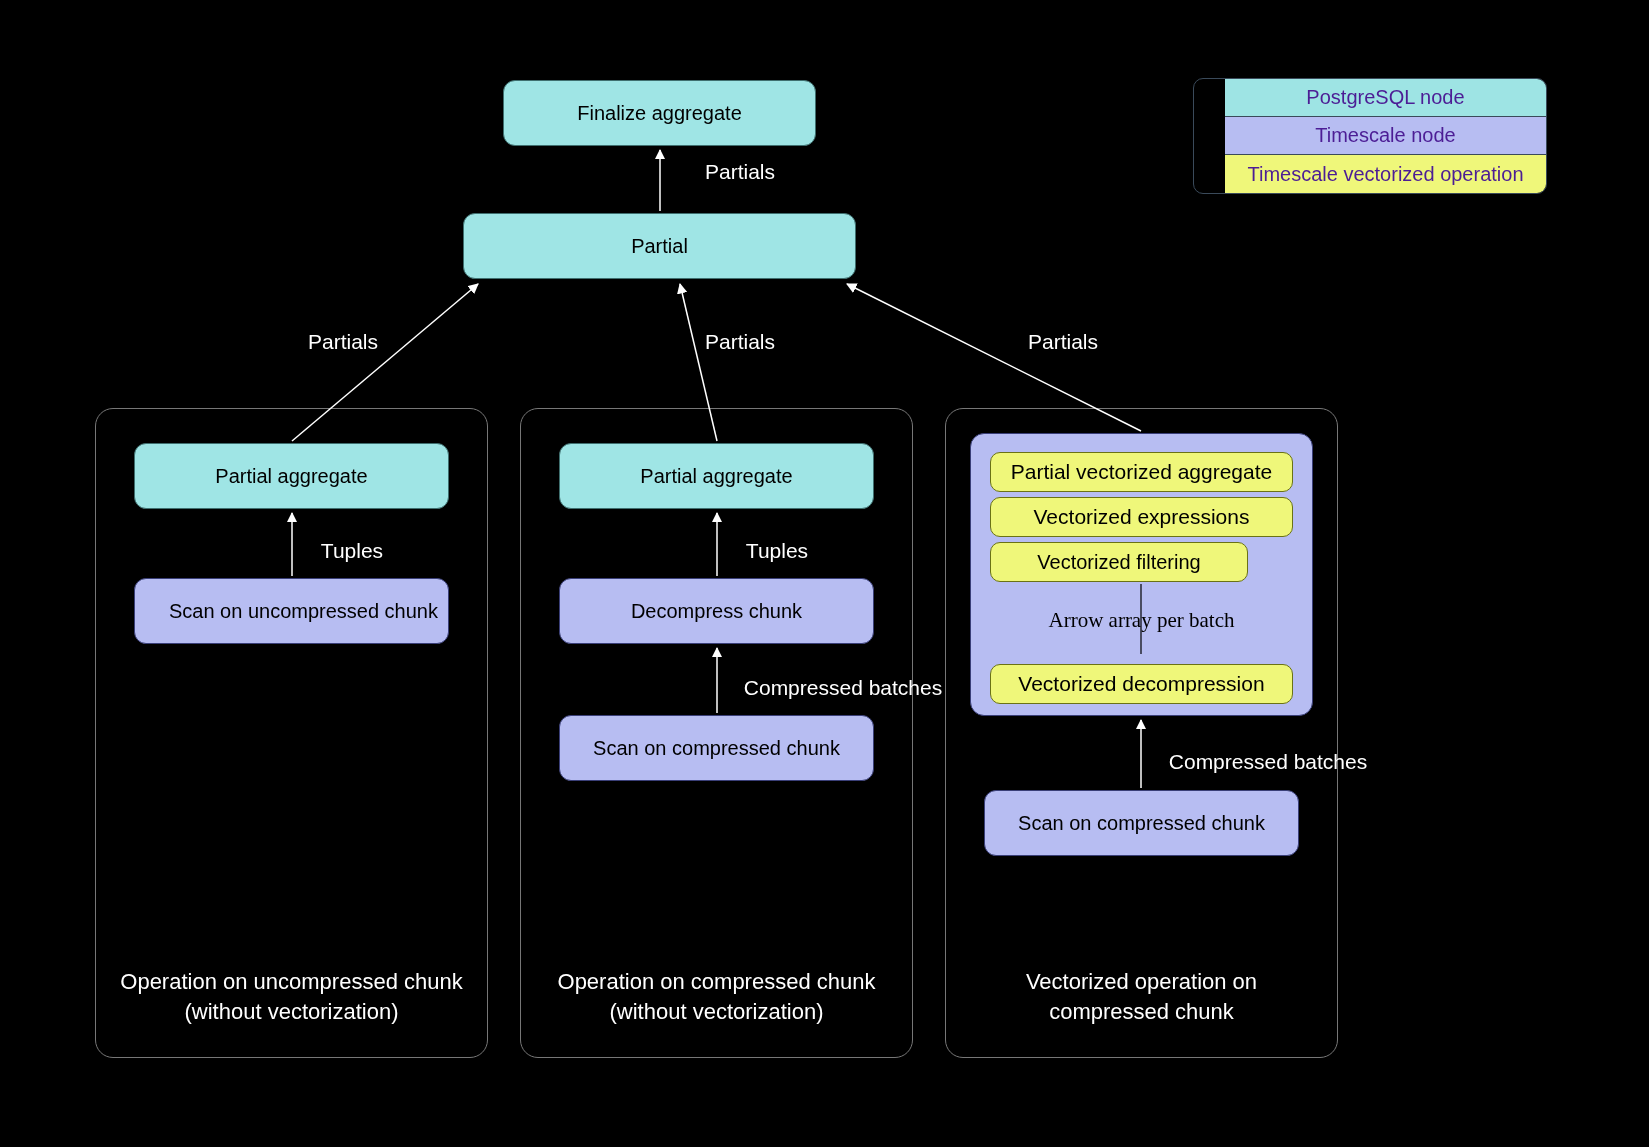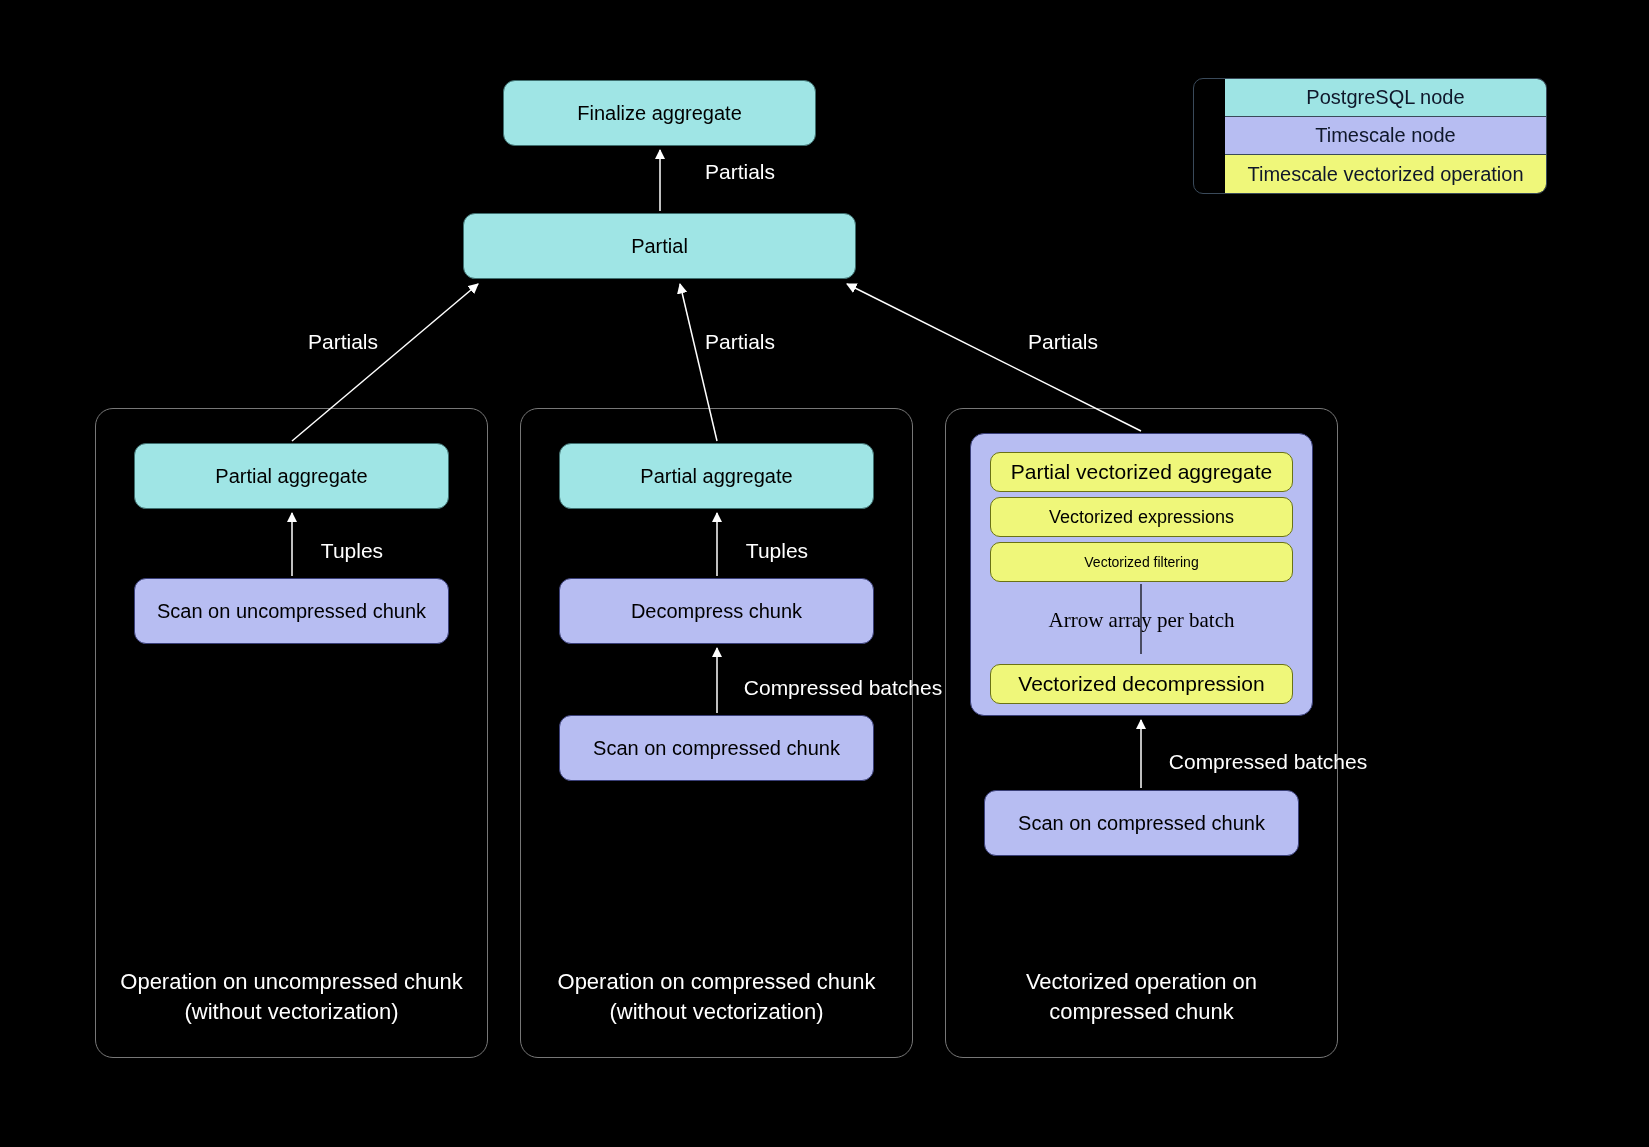--- a/index.html
+++ b/index.html
@@ -64,21 +64,21 @@
   .legend {
     position: absolute;
     border-radius: 10px;
     overflow: hidden;
     border: 1.5px solid #3a4a5a;
     font-size: 20px;
   }
   .legend .row {
     height: 38px;
     display: flex; align-items: center; justify-content: center;
-    color: #0f172a;
+    color: #4c1d95;
     border-bottom: 1.5px solid #3a4a5a;
     margin-left: 31px;
   }
   .legend .row:last-child { border-bottom: none; }
   .legend .pg  { background: #9ee4e4; }
   .legend .ts  { background: #b7bdf2; }
   .legend .vec { background: #eff77a; }
 
   svg.arrows { position: absolute; inset: 0; width: 1649px; height: 1147px; pointer-events: none; }
 </style>
@@ -124,44 +124,44 @@
   <div class="panel" style="left:945px; top:408px; width:393px; height:650px;">
     <div class="panel-label" style="top:558px;">
       <span>Vectorized operation on</span><br>
       <span>compressed chunk</span>
     </div>
   </div>
 
   <div class="node pg" style="left:134px; top:443px; width:315px; height:66px;">
     <span>Partial aggregate</span>
   </div>
-  <div class="node ts" style="left:134px; top:578px; width:315px; height:66px;">
+  <div class="node ts" style="left:134px; top:578px; width:315px; height:66px;justify-content:flex-end;">
     <span>Scan on uncompressed chunk</span>
   </div>
 
   <div class="node pg" style="left:559px; top:443px; width:315px; height:66px;">
     <span>Partial aggregate</span>
   </div>
   <div class="node ts" style="left:559px; top:578px; width:315px; height:66px;">
     <span>Decompress chunk</span>
   </div>
   <div class="node ts" style="left:559px; top:715px; width:315px; height:66px;">
     <span>Scan on compressed chunk</span>
   </div>
 
   <div class="vec-container" style="left:970px; top:433px; width:343px; height:283px;">
     <div class="vec-inner-label" style="top:174px;font-family:Liberation Serif, serif;">Arrow array per batch</div>
   </div>
   <div class="node vec" style="left:990px; top:452px; width:303px; height:40px; font-size:21px;">
     <span>Partial vectorized aggregate</span>
   </div>
-  <div class="node vec" style="left:990px; top:497px; width:303px; height:40px; font-size:18px;">
+  <div class="node vec" style="left:990px; top:497px; width:303px; height:40px; font-size:21px;">
     <span>Vectorized expressions</span>
   </div>
-  <div class="node vec" style="left:990px; top:542px; width:303px; height:40px; font-size:14px;">
+  <div class="node vec" style="left:990px; top:542px; width:258px; height:40px; font-size:20px;">
     <span>Vectorized filtering</span>
   </div>
   <div class="node vec" style="left:990px; top:664px; width:303px; height:40px; font-size:21px;">
     <span>Vectorized decompression</span>
   </div>
   <div class="node ts" style="left:984px; top:790px; width:315px; height:66px;">
     <span>Scan on compressed chunk</span>
   </div>
 
   <div class="label" style="left:700px; top:160px; width:80px;">Partials</div>

